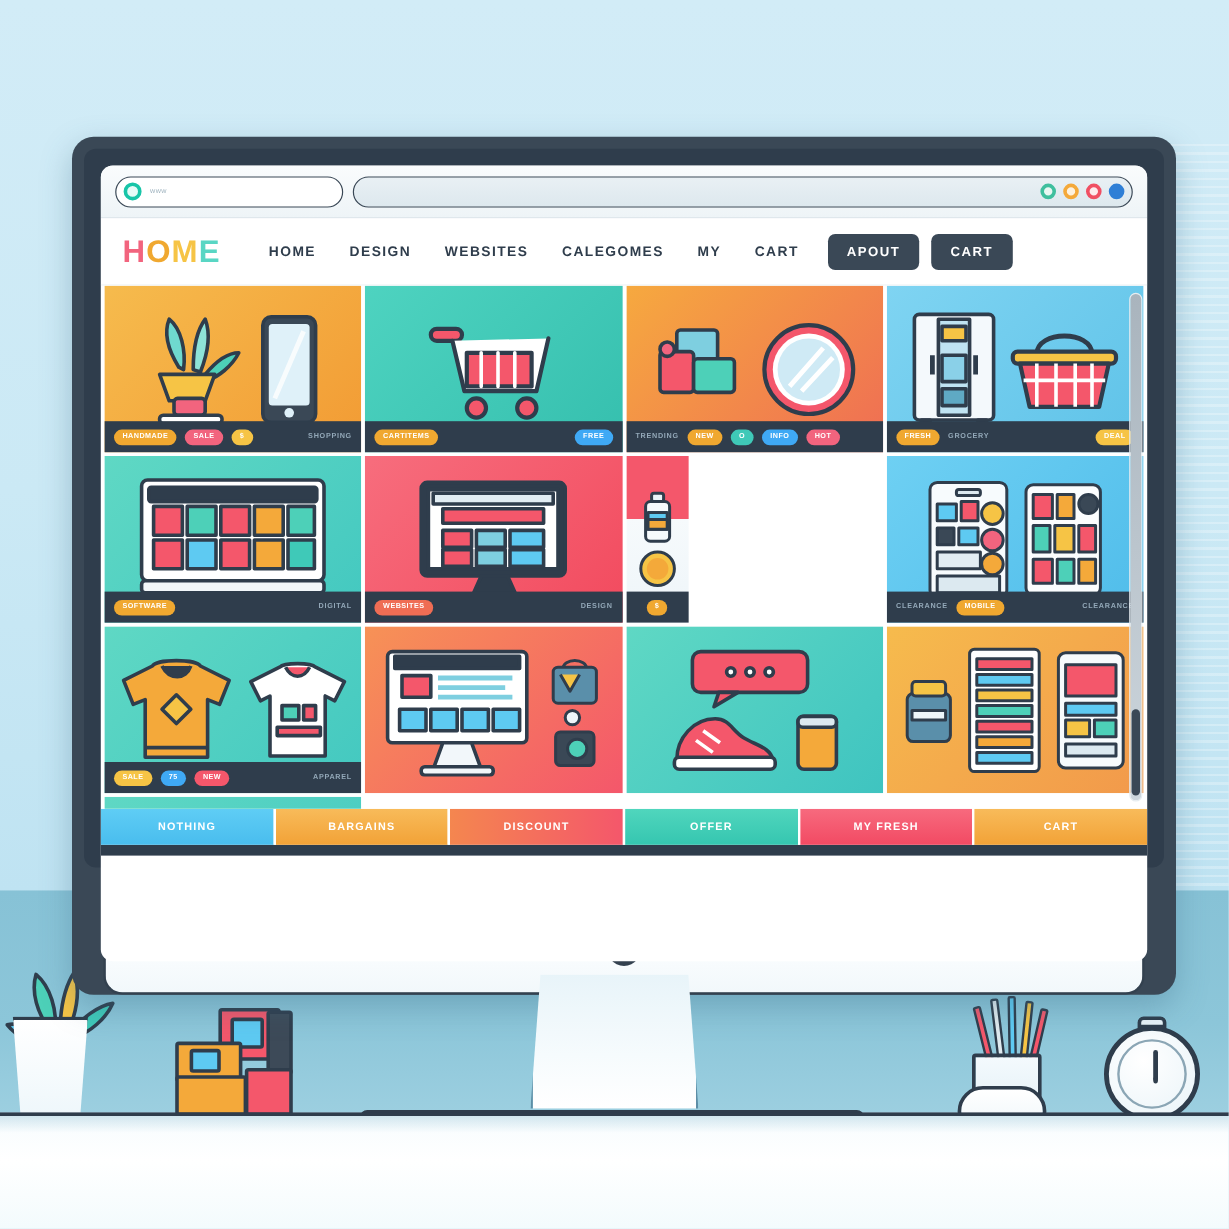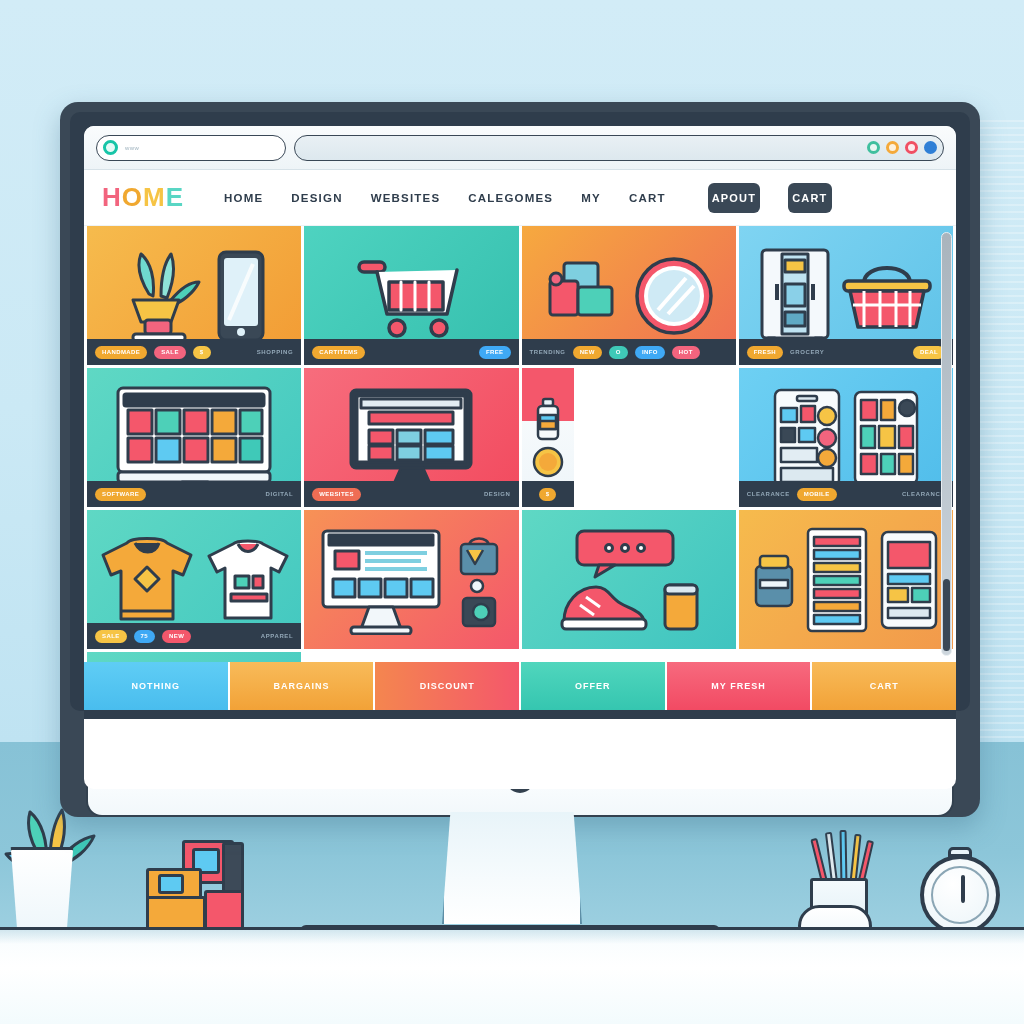--- a/index.html
+++ b/index.html
@@ -21,21 +21,21 @@
     border-top:3px solid #2f3d4c; }
   .desk-shadow { position:absolute; left:0; top:930px; width:1024px; height:14px;
     background:linear-gradient(180deg,rgba(140,190,210,.35),rgba(140,190,210,0)); }
 
   
   .wall-texture { position:absolute; right:0; top:120px; width:150px; height:620px;
     background:repeating-linear-gradient(180deg,rgba(255,255,255,.55) 0 2px,rgba(255,255,255,0) 2px 7px);
     opacity:.5; pointer-events:none; }
 
   
-  #monitor { position:absolute; left:60px; top:102px; width:920px; height:715px; }
+  #monitor { position:absolute; left:60px; top:114px; width:920px; height:715px; }
   .bezel {
     position:absolute; inset:0;
     background:#3a4856;
     border-radius:18px;
     box-shadow:0 10px 26px rgba(60,110,135,.35);
   }
   .bezel-inner {
     position:absolute; left:10px; top:10px; right:10px; bottom:106px;
     background:#2f3d4c; border-radius:10px;
   }
@@ -92,21 +92,21 @@
   .logo span:nth-child(1){ color:#f2647e; }
   .logo span:nth-child(2){ color:#f0a830; }
   .logo span:nth-child(3){ color:#f6c445; }
   .logo span:nth-child(4){ color:#59d6c4; }
   .nav-link {
     font-size:11.5px; font-weight:700; color:#2f3d4c; letter-spacing:1.2px;
     padding:6px 14px; white-space:nowrap; cursor:pointer;
   }
   .nav-btn {
     font-size:11px; font-weight:700; color:#ffffff; letter-spacing:1.2px;
-    background:#3a4856; border-radius:6px; padding:9px 4px; margin-left:28px;
+    background:#3a4856; border-radius:6px; padding:9px 16px; margin-left:10px;
     white-space:nowrap; cursor:pointer;
   }
 
   
   .subbar {
     height:27px; background:#2f3d4c; display:flex; align-items:center;
     justify-content:space-between; padding:0 12px;
   }
   .subbar-left { font-size:8px; color:#9db2c2; letter-spacing:1px; font-weight:700; }
   .subbar-right { display:flex; align-items:center; gap:7px; }
@@ -137,21 +137,21 @@
   .blurtext.r { margin-left:auto; }
 
   
   .vscroll { position:absolute; right:4px; top:6px; width:11px; bottom:6px;
     background:linear-gradient(180deg,#a9b4bd,#cdd6dd); border-radius:6px;
     border:1px solid #e6ecf0; }
   .vthumb { position:absolute; left:1px; right:1px; bottom:4px; height:72px;
     background:#3a4856; border-radius:5px; }
 
   
-  .bottombar { display:flex; height:48px; }
+  .bottombar { display:flex; height:30px; }
   .bseg { flex:1; display:flex; align-items:center; justify-content:center;
     font-size:9px; font-weight:700; color:#ffffff; letter-spacing:1px;
     border-right:2px solid #ffffff; cursor:pointer; }
   .bseg:last-child { border-right:none; }
   .bottom-rail { height:9px; background:#2f3d4c; }
 
   
   .pot { position:absolute; left:8px; top:847px; width:68px; height:88px;
     background:linear-gradient(180deg,#ffffff,#eef7fb);
     border:3px solid #2f3d4c; border-radius:4px 4px 10px 10px;

